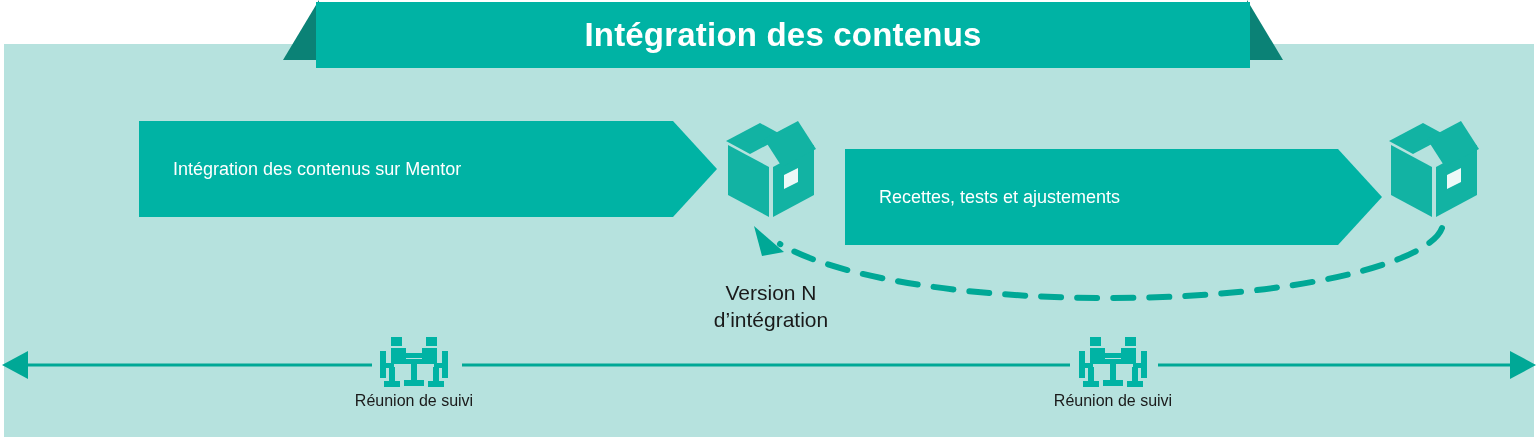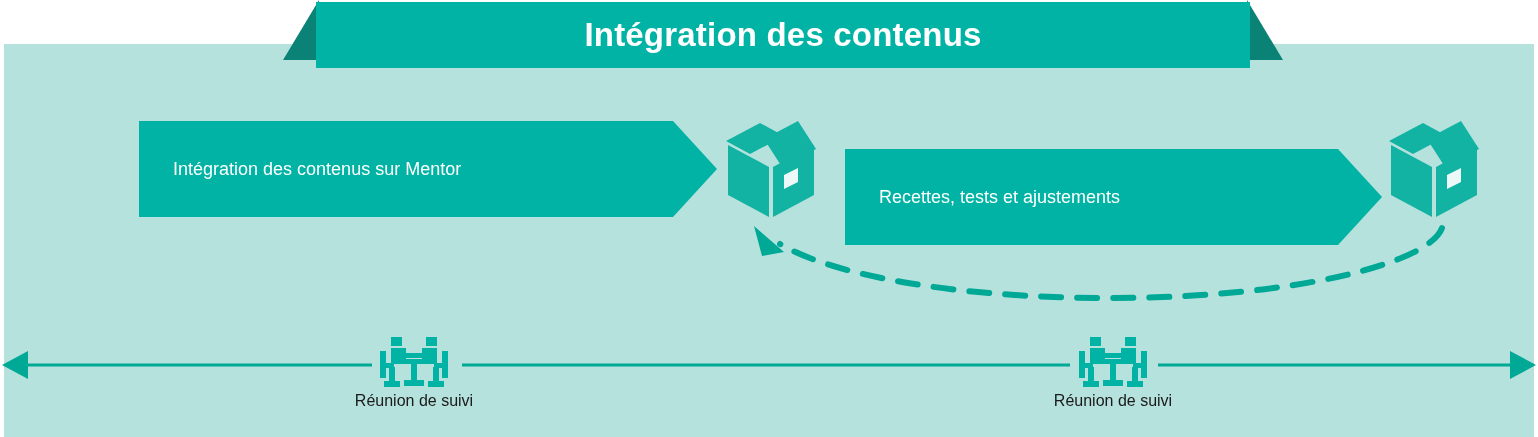--- a/index.html
+++ b/index.html
@@ -179,20 +179,24 @@
   <div class="box-icon" id="box-2">
     <svg viewBox="0 0 98 108" width="98" height="108">
       <polygon points="6,32 47,54 47,104 6,82" fill="#12b3a3"></polygon>
       <polygon points="92,32 51,54 51,104 92,82" fill="#12b3a3"></polygon>
       <polygon points="4,28 38,10 62,23 28,41" fill="#12b3a3"></polygon>
       <polygon points="42,26 76,8 94,36 60,54" fill="#12b3a3"></polygon>
       <polygon points="62,62 76,55 76,69 62,76" fill="#ffffff" opacity="0.92"></polygon>
     </svg>
   </div>
 
+  <div class="version-cap" id="version-n">
+    <div>Version N</div>
+    <div>d’intégration</div>
+  </div>
 
 
   <svg id="feedback-arrow" viewBox="0 0 730 90">
     <path d="M 702 6 C 690 40, 560 76, 370 76 C 210 76, 90 52, 40 22" fill="none" stroke="#00a896" stroke-width="6" stroke-linecap="round" stroke-dasharray="20 16"></path>
     <polygon points="14,4 44,30 22,34" fill="#00a896"></polygon>
   </svg>
 
   <svg id="timeline" viewBox="0 0 1538 40">
 
     <polygon points="2,20 28,6 28,34" fill="#00a896"></polygon>

